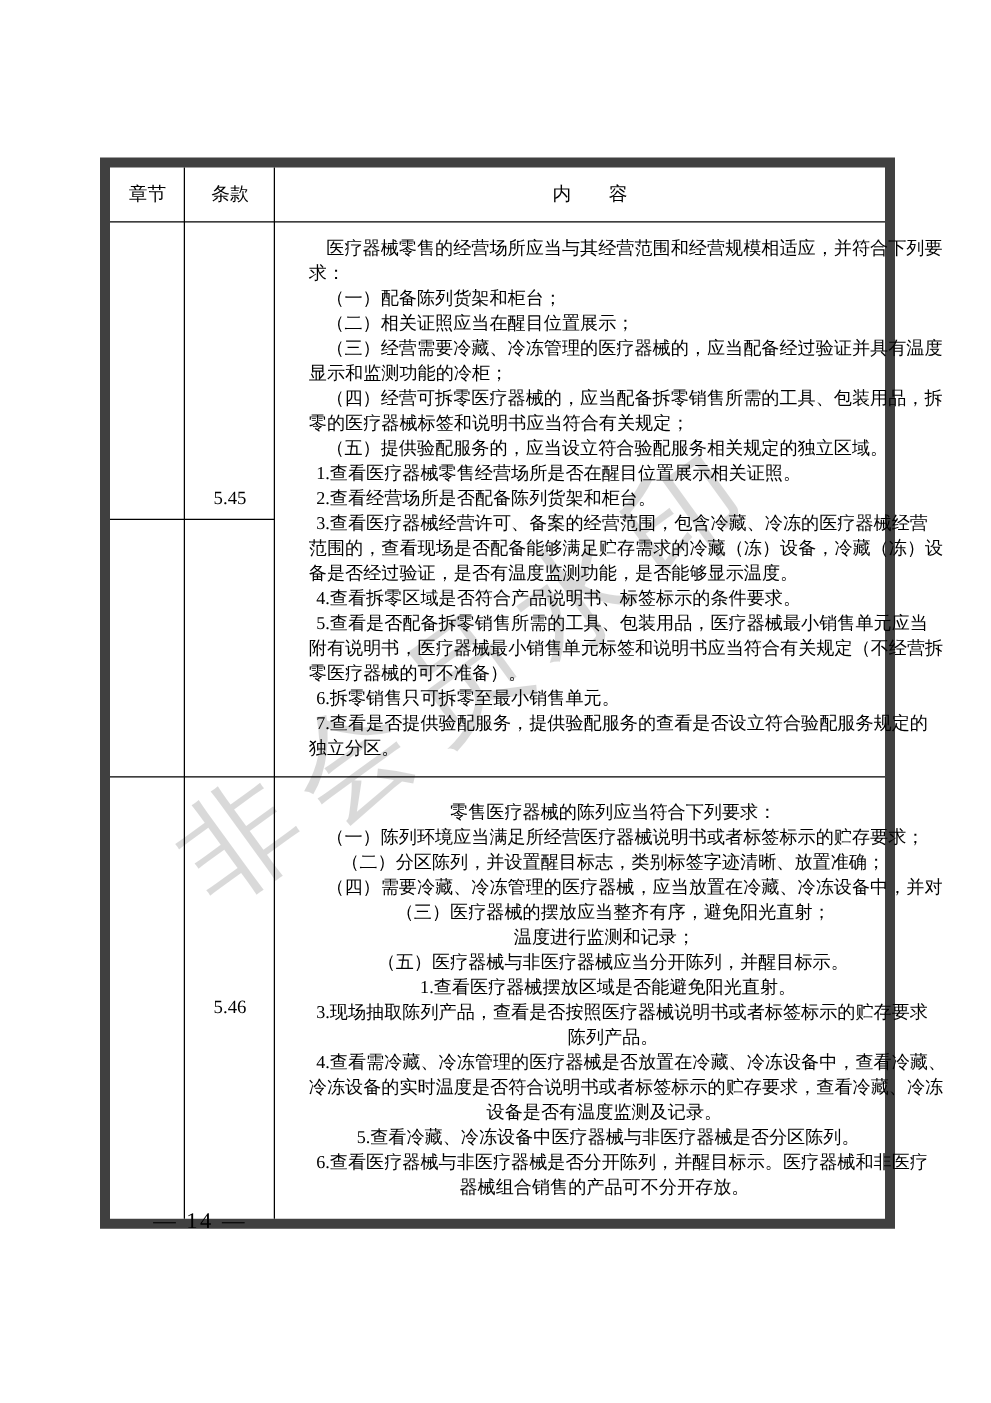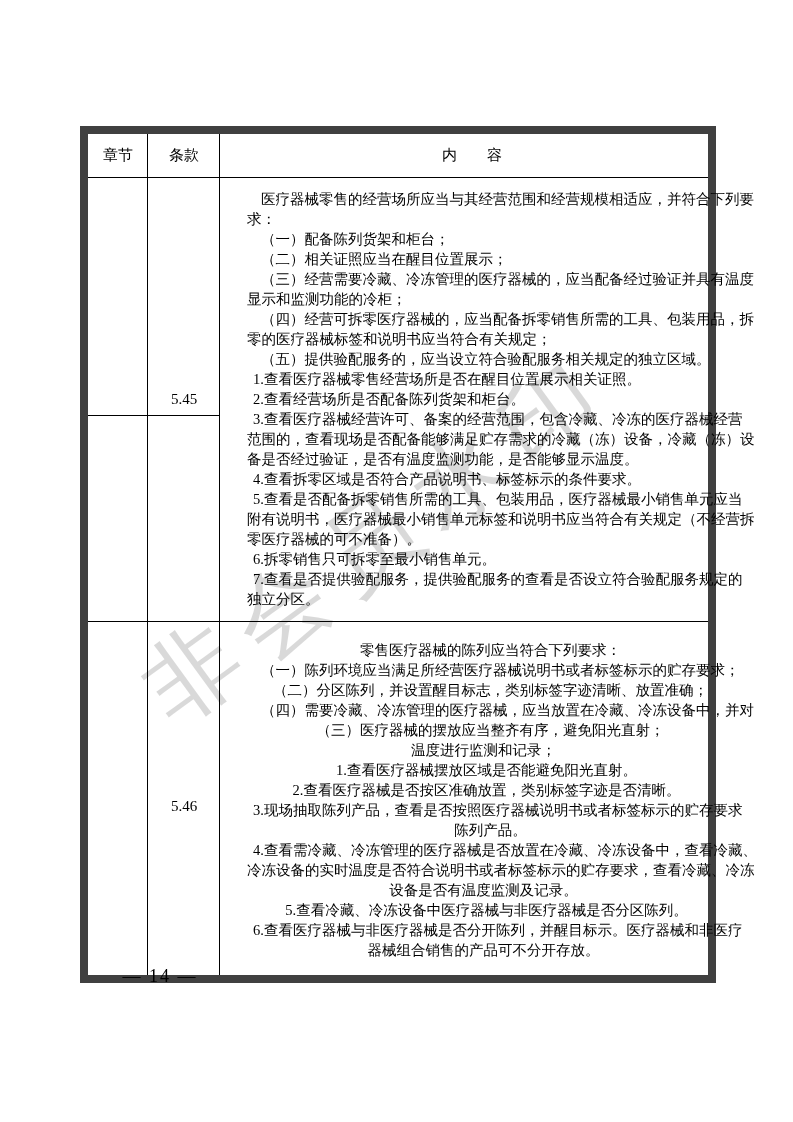--- a/index.html
+++ b/index.html
@@ -138,22 +138,22 @@
         <div class="tline ind-n">7.查看是否提供验配服务，提供验配服务的查看是否设立符合验配服务规定的</div>
         <div class="tline ind-c">独立分区。</div>
       </div>
     <div class="content-block r2">
         <div class="tline ind-p">零售医疗器械的陈列应当符合下列要求：</div>
         <div class="tline ind-p">（一）陈列环境应当满足所经营医疗器械说明书或者标签标示的贮存要求；</div>
         <div class="tline ind-p">（二）分区陈列，并设置醒目标志，类别标签字迹清晰、放置准确；</div>
         <div class="tline ind-p">（四）需要冷藏、冷冻管理的医疗器械，应当放置在冷藏、冷冻设备中，并对</div>
         <div class="tline ind-p">（三）医疗器械的摆放应当整齐有序，避免阳光直射；</div>
         <div class="tline ind-c">温度进行监测和记录；</div>
+        <div class="tline ind-p">（五）医疗器械与非医疗器械应当分开陈列，并醒目标示。</div>
         <div class="tline ind-n">1.查看医疗器械摆放区域是否能避免阳光直射。</div>
-        <div class="tline ind-n">2.查看医疗器械是否按区准确放置，类别标签字迹是否清晰。</div>
         <div class="tline ind-n">3.现场抽取陈列产品，查看是否按照医疗器械说明书或者标签标示的贮存要求</div>
         <div class="tline ind-p">陈列产品。</div>
         <div class="tline ind-n">4.查看需冷藏、冷冻管理的医疗器械是否放置在冷藏、冷冻设备中，查看冷藏、</div>
         <div class="tline ind-c">冷冻设备的实时温度是否符合说明书或者标签标示的贮存要求，查看冷藏、冷冻</div>
         <div class="tline ind-c">设备是否有温度监测及记录。</div>
         <div class="tline ind-n">5.查看冷藏、冷冻设备中医疗器械与非医疗器械是否分区陈列。</div>
         <div class="tline ind-n">6.查看医疗器械与非医疗器械是否分开陈列，并醒目标示。医疗器械和非医疗</div>
         <div class="tline ind-c">器械组合销售的产品可不分开存放。</div>
       </div>
   </div>

